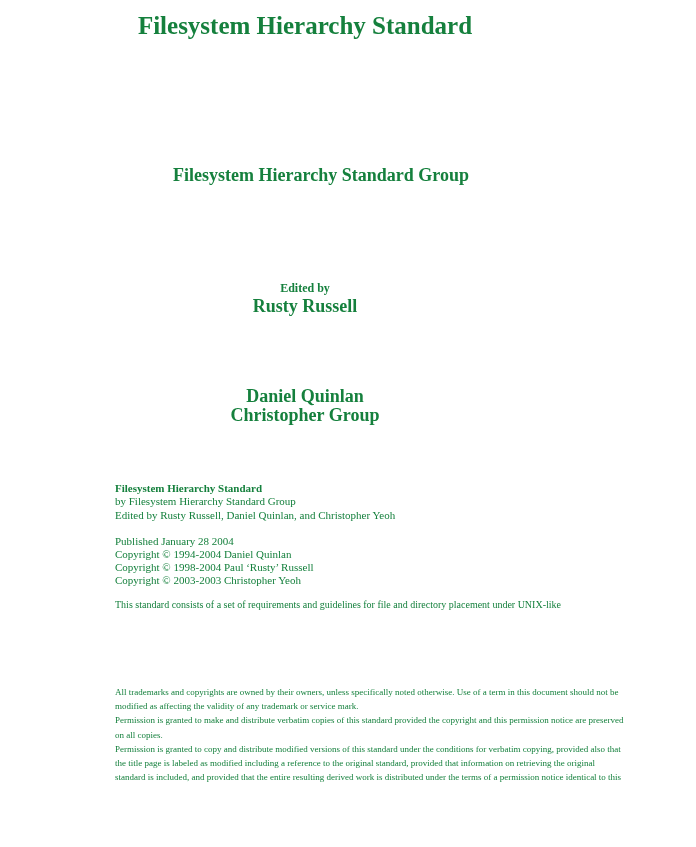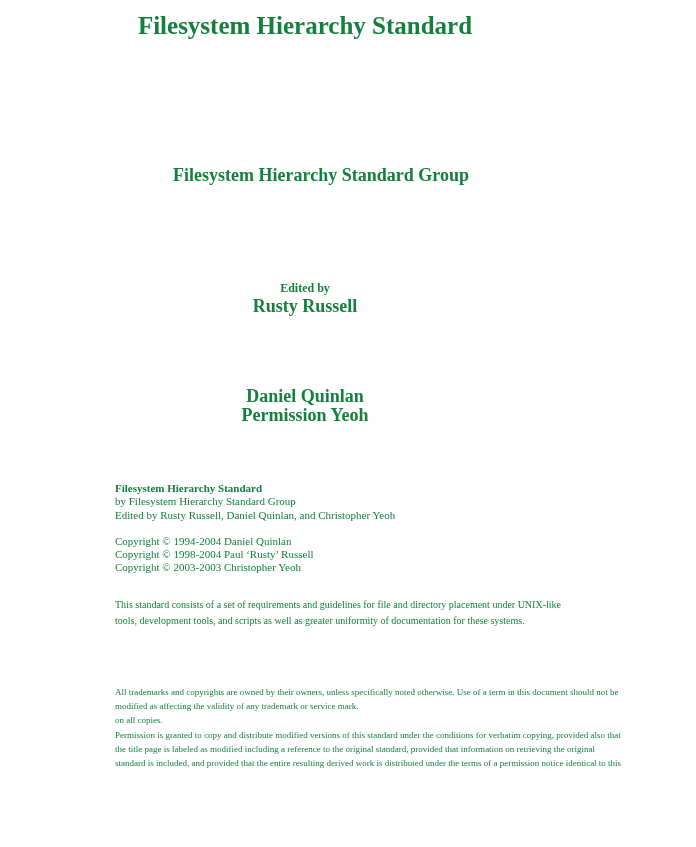--- a/index.html
+++ b/index.html
@@ -87,41 +87,42 @@
   <h1 class="center-col doc-title" style="margin:0; position:absolute;">Filesystem Hierarchy Standard</h1>
 
   <h2 class="center-col doc-subtitle" style="margin:16px; position:absolute;">Filesystem Hierarchy Standard Group</h2>
 
   <div class="center-col edited-by">Edited by</div>
 
   <div class="center-col editor-name editor-1">Rusty Russell</div>
 
   <div class="center-col editor-name editor-2">Daniel Quinlan</div>
 
-  <div class="center-col editor-name editor-3">Permission Yeoh</div>
+  <div class="center-col editor-name editor-3">Christopher Group</div>
 
   <div class="left-block colophon">
     <div class="line line-bold">Filesystem Hierarchy Standard</div>
     <div class="line">by Filesystem Hierarchy Standard Group</div>
     <div class="line">Edited by Rusty Russell, Daniel Quinlan, and Christopher Yeoh</div>
   </div>
 
   <div class="left-block publication">
+    <div class="line">Published January 28 2004</div>
     <div class="line">Copyright © 1994-2004 Daniel Quinlan</div>
     <div class="line">Copyright © 1998-2004 Paul ‘Rusty’ Russell</div>
     <div class="line">Copyright © 2003-2003 Christopher Yeoh</div>
   </div>
 
   <div class="left-block abstract">
     <div class="line">This standard consists of a set of requirements and guidelines for file and directory placement under UNIX-like</div>
-    <div class="line">tools, development tools, and scripts as well as greater uniformity of documentation for these systems.</div>
   </div>
 
   <div class="left-block legal">
     <div class="line">All trademarks and copyrights are owned by their owners, unless specifically noted otherwise. Use of a term in this document should not be</div>
     <div class="line">modified as affecting the validity of any trademark or service mark.</div>
+    <div class="line">Permission is granted to make and distribute verbatim copies of this standard provided the copyright and this permission notice are preserved</div>
     <div class="line">on all copies.</div>
     <div class="line">Permission is granted to copy and distribute modified versions of this standard under the conditions for verbatim copying, provided also that</div>
     <div class="line">the title page is labeled as modified including a reference to the original standard, provided that information on retrieving the original</div>
     <div class="line">standard is included, and provided that the entire resulting derived work is distributed under the terms of a permission notice identical to this</div>
   </div>
 
 </div>
 
 </body></html>

